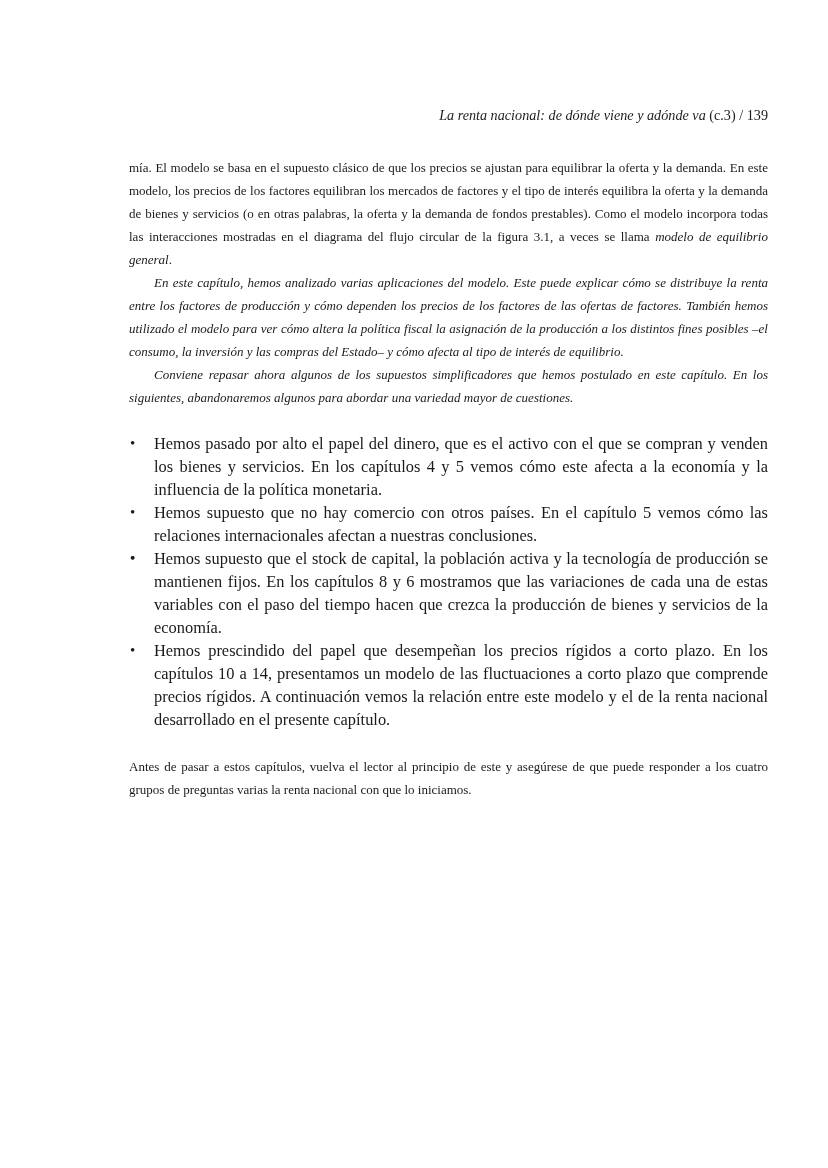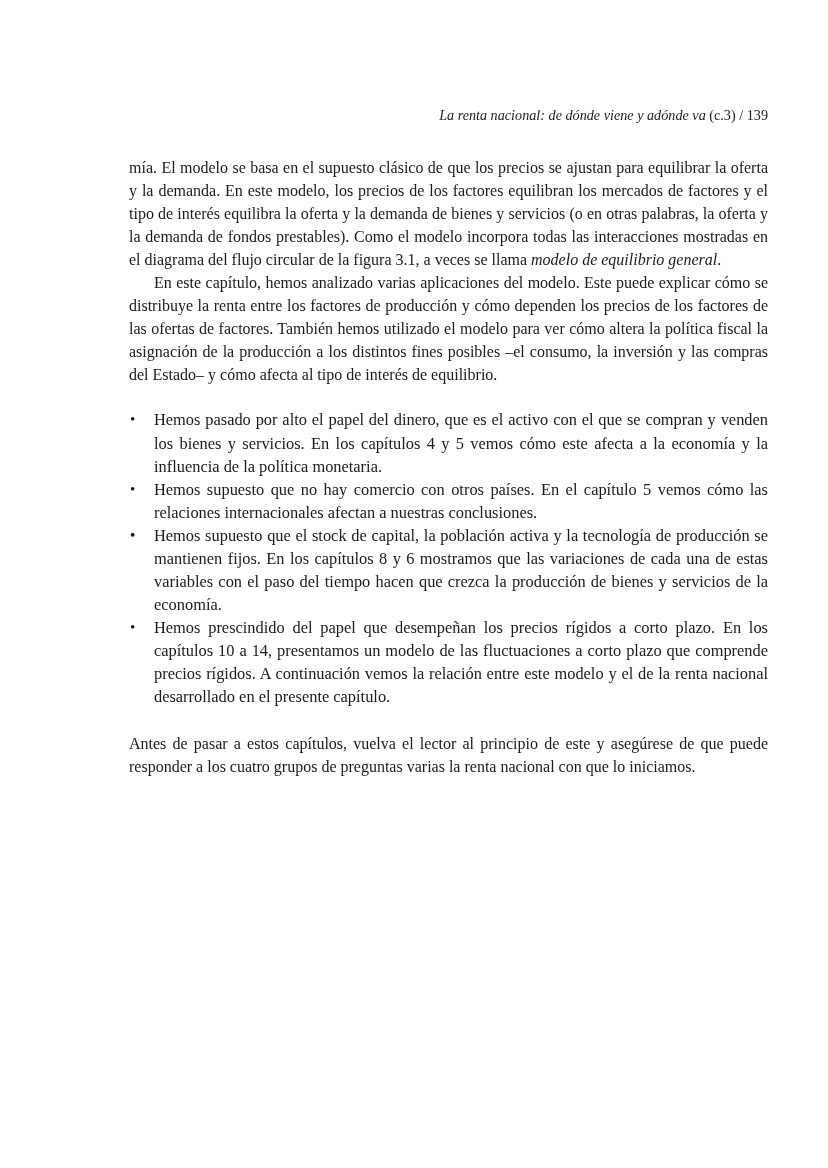--- a/index.html
+++ b/index.html
@@ -50,29 +50,30 @@
   
   .text-column {
     position: absolute;
     left: 99px;
     top: 140px;
     width: 639px;
   }
 
   p.body-par {
     margin: 0;
-    font-size: 16px;
+    font-size: 13px;
     line-height: 23.05px;
     text-align: justify;
     text-justify: inter-word;
     hyphens: none;
     color: #1a1a1a;
   }
   p.body-par.indented {
     text-indent: 25px;
+    font-style: italic;
   }
   p.body-par em {
     font-style: italic;
   }
 
   
   ul.bullet-list {
     margin: 0;
     padding: 0;
     list-style: none;
@@ -109,20 +110,21 @@
   <div class="running-head">
     <span class="rh-title">La renta nacional: de dónde viene y adónde va</span><span class="rh-ref"> (c.3)  /  139</span>
   </div>
 
   <div class="text-column">
 
     <p class="body-par"><span>mía. El modelo se basa en el supuesto clásico de que los precios se ajustan para equilibrar la oferta y la demanda. En este modelo, los precios de los factores equilibran los mercados de factores y el tipo de interés equilibra la oferta y la demanda de bienes y servicios (o en otras palabras, la oferta y la demanda de fondos prestables). Como el modelo incorpora todas las interacciones mostradas en el diagrama del flujo circular de la figura 3.1, a veces se llama </span><em>modelo de equilibrio general</em><span>.</span></p>
 
     <p class="body-par indented">En este capítulo, hemos analizado varias aplicaciones del modelo. Este puede explicar cómo se distribuye la renta entre los factores de producción y cómo dependen los precios de los factores de las ofertas de factores. También hemos utilizado el modelo para ver cómo altera la política fiscal la asignación de la producción a los distintos fines posibles –el consumo, la inversión y las compras del Estado– y cómo afecta al tipo de interés de equilibrio.</p>
 
+    <p class="body-par indented">Conviene repasar ahora algunos de los supuestos simplificadores que hemos postulado en este capítulo. En los siguientes, abandonaremos algunos para abordar una variedad mayor de cuestiones.</p>
 
     <div class="gap-before-list"></div>
 
     <ul class="bullet-list">
       <li>
         <span class="bullet-glyph">•</span>
         <span>Hemos pasado por alto el papel del dinero, que es el activo con el que se compran y venden los bienes y servicios. En los capítulos 4 y 5 vemos cómo este afecta a la economía y la influencia de la política monetaria.</span>
       </li>
       <li>
         <span class="bullet-glyph">•</span>

